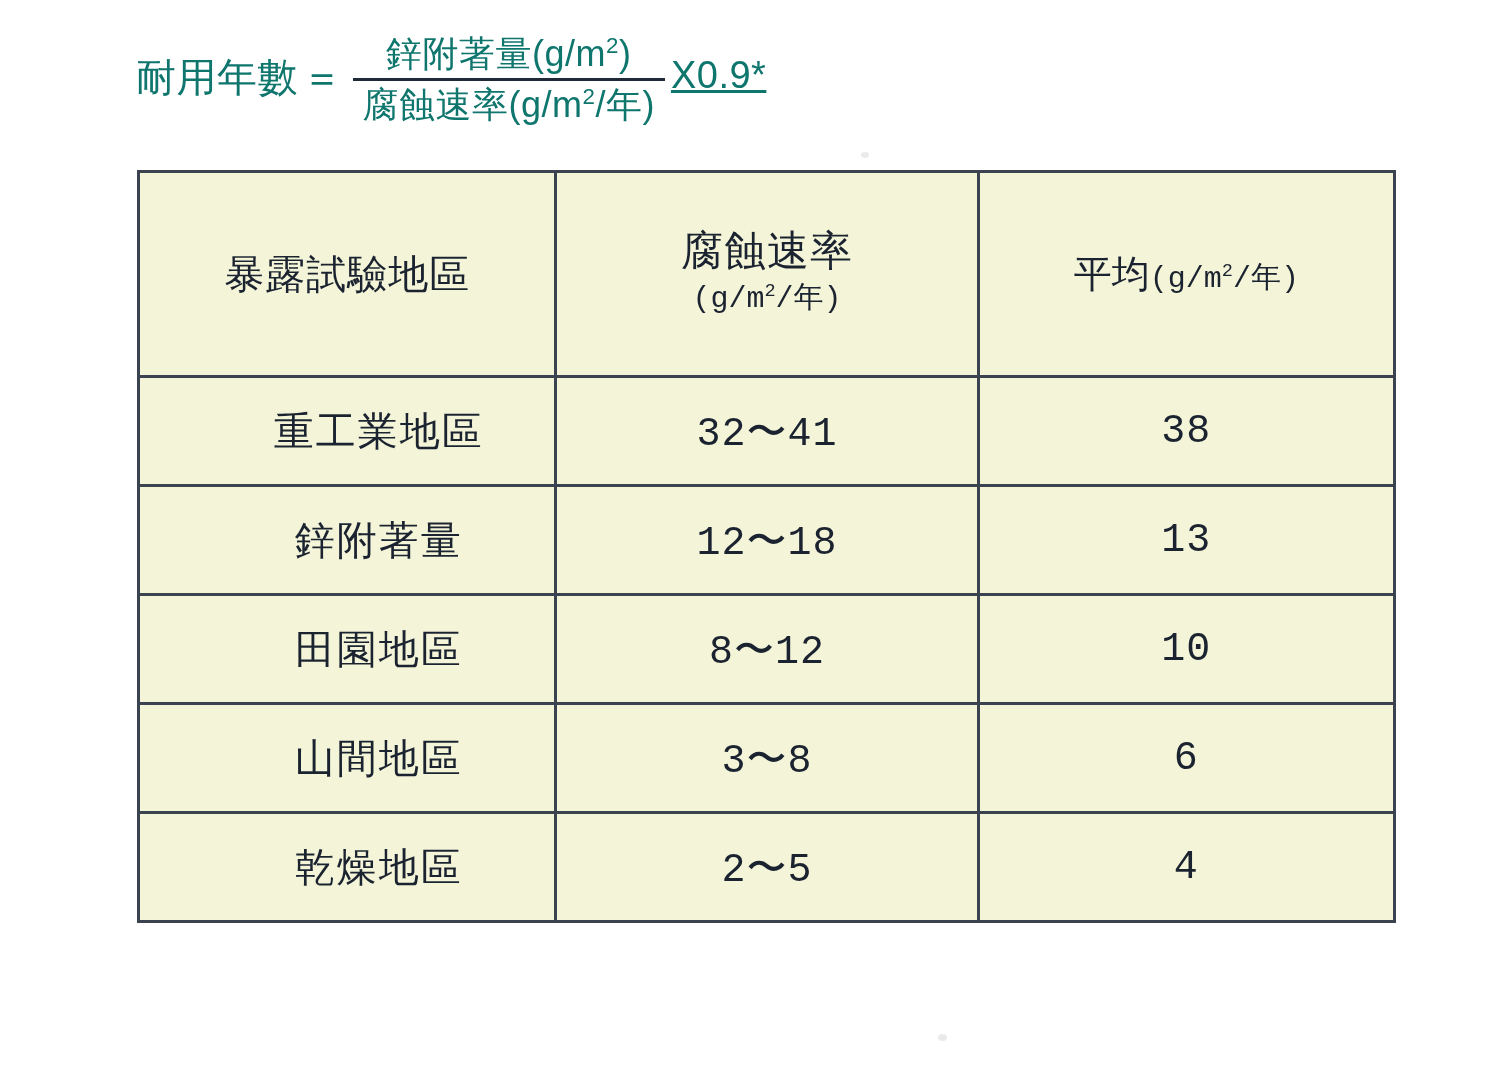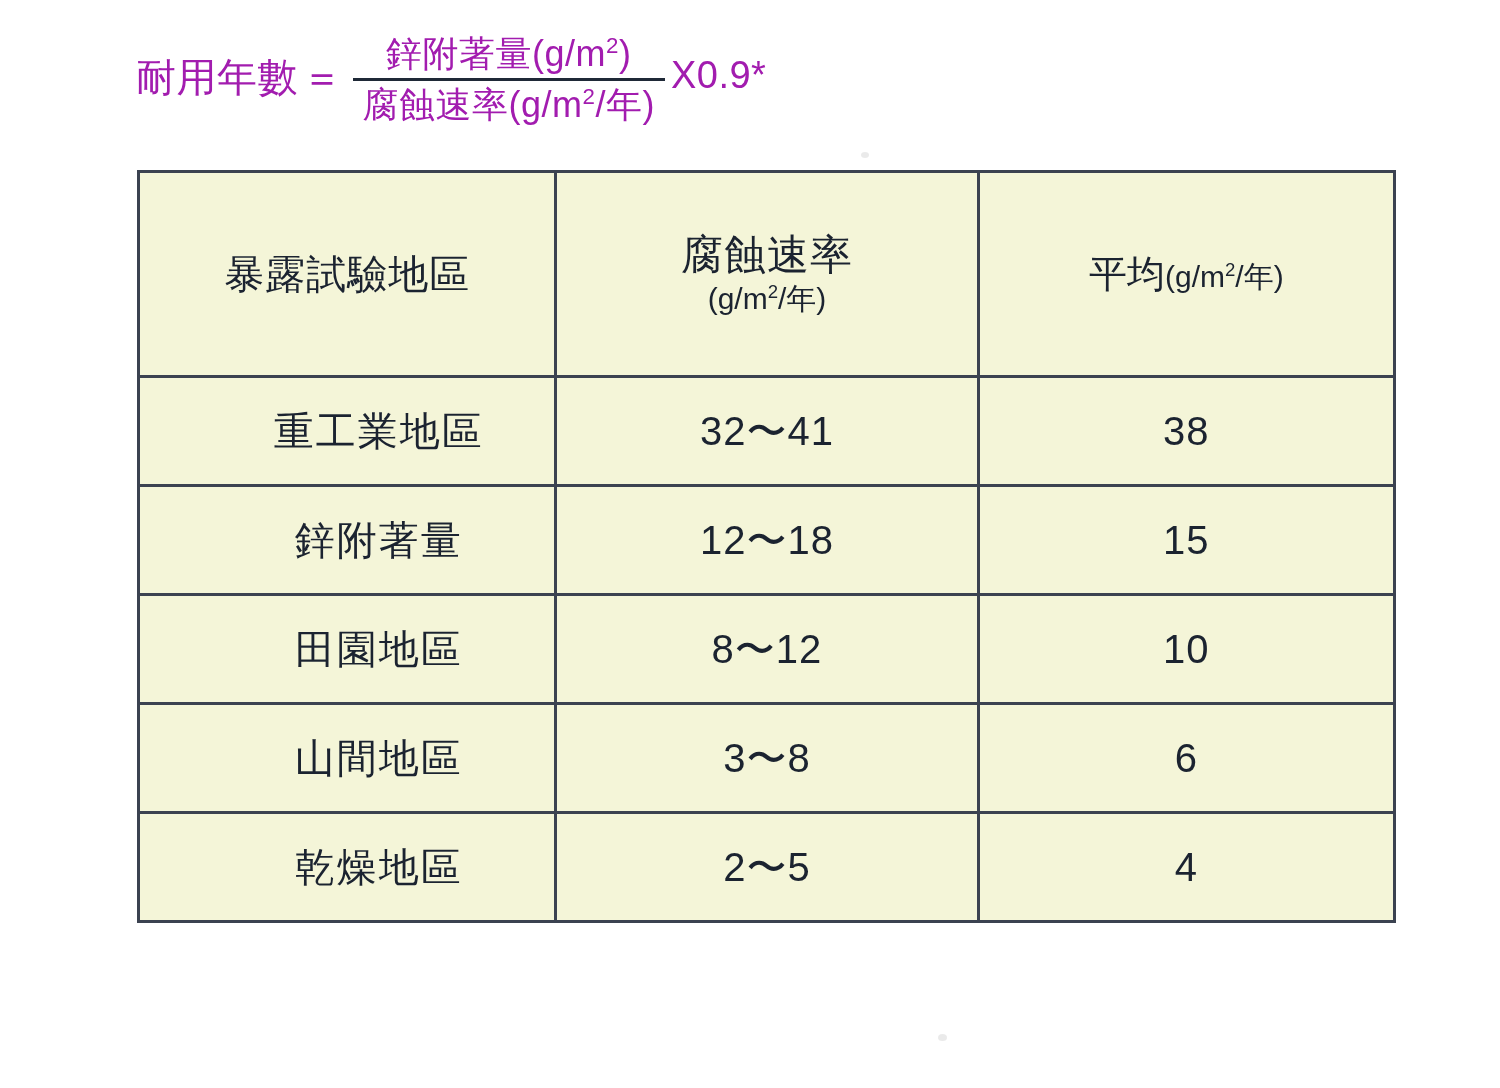--- a/index.html
+++ b/index.html
@@ -17,21 +17,21 @@
   }
 
   
   .formula {
     position: absolute;
     left: 136px;
     top: 30px;
     display: flex;
     align-items: center;
     font-size: 40px;
-    color: #a21caf;
+    color: #0f766e;
     letter-spacing: 0.5px;
   }
   .formula-lhs {
     font-size: 40px;
     line-height: 1;
     white-space: nowrap;
   }
   .formula-eq {
     font-size: 40px;
     margin: 0 6px 0 4px;
@@ -57,33 +57,35 @@
     height: 3px;
     background: #1f2937;
     margin: 2px 0;
   }
   .formula-tail {
     font-size: 38px;
     white-space: nowrap;
     margin-left: 2px;
     position: relative;
     top: -2px;
+    text-decoration: underline;
   }
   sup.unit {
     font-size: 0.62em;
     vertical-align: super;
     line-height: 0;
   }
 
   
   .table-wrap {
     position: absolute;
     left: 137px;
     top: 170px;
     width: 1259px;
+    font-family: Liberation Mono, monospace;
   }
   table.data-table {
     border-collapse: collapse;
     width: 100%;
     background: #f4f5d8;
     table-layout: fixed;
   }
   table.data-table td {
     border: 3px solid #3b4250;
     background: #f4f5d8;
@@ -184,21 +186,21 @@
       </tr>
 
       <tr class="data-row">
         <td class="region">重工業地區</td>
         <td class="rate">32〜41</td>
         <td class="avg">38</td>
       </tr>
       <tr class="data-row">
         <td class="region">鋅附著量</td>
         <td class="rate">12〜18</td>
-        <td class="avg">15</td>
+        <td class="avg">13</td>
       </tr>
       <tr class="data-row">
         <td class="region">田園地區</td>
         <td class="rate">8〜12</td>
         <td class="avg">10</td>
       </tr>
       <tr class="data-row">
         <td class="region">山間地區</td>
         <td class="rate">3〜8</td>
         <td class="avg">6</td>

